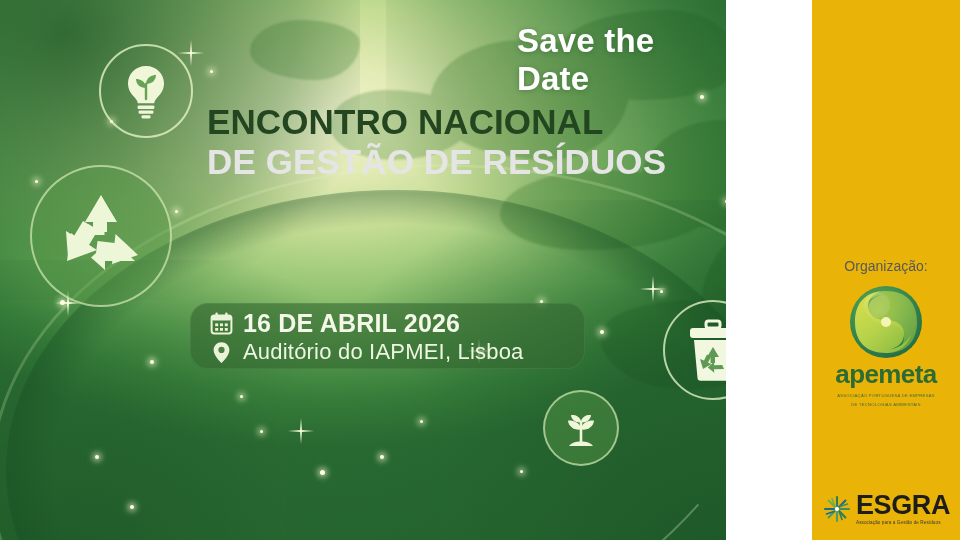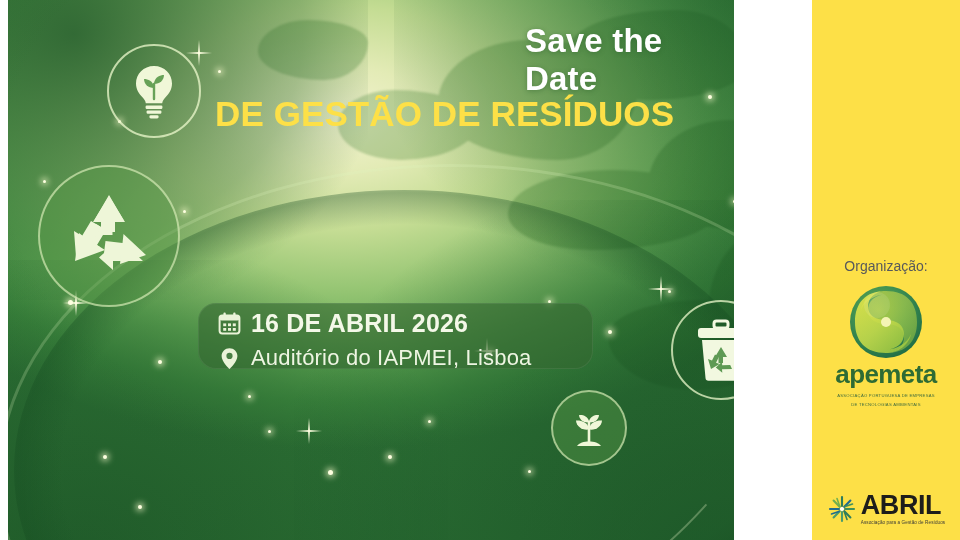--- a/index.html
+++ b/index.html
@@ -5,21 +5,21 @@
   html,body{margin:0;padding:0;}
   body{
     width:960px;height:540px;overflow:hidden;
     background:#ffffff;
     font-family:"Liberation Sans", sans-serif;
   }
   .stage{position:relative;width:960px;height:540px;overflow:hidden;background:#fff;}
 
   
   .poster{
-    position:absolute;left:8px;top:0;width:726px;height:540px;overflow:hidden;
+    position:absolute;left:0;top:0;width:726px;height:540px;overflow:hidden;
     background:#3a7a36;
   }
   
   .bg-base{position:absolute;inset:0;
     background:
       radial-gradient(ellipse 520px 330px at 46% 22%, #f2f2cf 0%, #e3ebb6 16%, #c4dc93 34%, #95c573 52%, #63a855 70%, #3f8a3f 86%, #2f7336 100%);
   }
   .bg-vignette{position:absolute;inset:0;
     background:
       radial-gradient(ellipse 700px 560px at 44% 30%, rgba(255,255,255,0) 46%, rgba(30,92,40,.42) 86%, rgba(22,76,34,.70) 100%);
@@ -64,37 +64,37 @@
   .badge svg{display:block;}
 
   
   .save-date{position:absolute;left:517px;top:22px;
     font-size:33px;font-weight:bold;color:#ffffff;letter-spacing:.2px;
     text-shadow:0 1px 5px rgba(40,90,40,.45);}
 
   .title-block{position:absolute;left:207px;top:94px;}
   .t-xvi{font-size:50px;font-weight:bold;color:#2b4f27;line-height:1.0;letter-spacing:.5px;}
   .t-l1{font-size:35px;font-weight:bold;color:#234620;line-height:1.14;letter-spacing:.1px;margin-top:8px;}
-  .t-l2{font-size:35px;font-weight:bold;color:#fde047;line-height:1.14;letter-spacing:.1px;}
+  .t-l2{font-size:35px;font-weight:bold;color:#e5e5e5;line-height:1.14;letter-spacing:.1px;}
   .t-l3{font-size:33px;font-weight:bold;line-height:1.18;margin-top:2px;}
   .t-in{font-family:"Liberation Serif", serif;font-style:italic;font-weight:bold;color:#2b4f27;font-size:34px;}
   .t-acao{color:#3c6b33;}
 
   .pill{position:absolute;left:190px;top:303px;width:395px;height:66px;
     border-radius:18px;background:rgba(52,104,48,.62);
     box-shadow:inset 0 0 0 1px rgba(255,255,255,.07);}
   .pill-row{position:absolute;display:flex;}
   .pill-row.r1{left:18px;top:6px;}
-  .pill-row.r2{left:18px;top:36px;margin-top:6px;}
+  .pill-row.r2{left:18px;top:36px;}
   .pill-ico{width:26px;display:flex;align-items:center;justify-content:center;margin-right:9px;}
   .pill-date{font-size:25px;font-weight:bold;color:#f4f8e8;letter-spacing:.2px;}
   .pill-loc{font-size:22px;font-weight:normal;color:#eef5e2;letter-spacing:.2px;}
 
   
-  .sidebar{position:absolute;left:812px;top:0;width:148px;height:540px;background:#fde047;}
+  .sidebar{position:absolute;left:812px;top:0;width:148px;height:540px;background:#eab308;}
   .side-label{position:absolute;width:148px;text-align:center;color:#58595b;font-size:14px;}
   .side-label.org{top:258px;}
   .side-label.par{top:465px;}
 
   .apemeta{position:absolute;left:0;top:283px;width:148px;text-align:center;}
   .apemeta-mark{width:78px;height:78px;margin:0 auto;}
   .apemeta-word{font-size:26px;font-weight:bold;color:#2e6b34;letter-spacing:-.6px;margin-top:-2px;}
   .apemeta-sub{font-size:4.2px;color:#3f6b3d;letter-spacing:.25px;line-height:1.5;margin-top:3px;
     transform:scale(1);}
 
@@ -223,20 +223,21 @@
             <path d="M18 50 l-3-10 4 1.5 3-6 4 2.2 -3 6 3.6 1.4 z"></path>
             <path d="M39 50 l-10 .2 .3 3.6 -6.5-5.4 6.2-5.6 .2 3.4 8 -.2 z"></path>
           </g>
         </svg>
       </span>
     </div>
 
     <div class="save-date">Save the Date</div>
 
     <div class="title-block">
+      <div class="t-l1">ENCONTRO NACIONAL</div>
       <div class="t-l2">DE GESTÃO DE RESÍDUOS</div>
     </div>
 
     <div class="pill">
       <div class="pill-row r1">
         <span class="pill-ico">
           <svg width="23" height="23" viewBox="0 0 23 23">
             <rect x="1.6" y="3.4" width="19.8" height="18" rx="2.6" fill="none" stroke="#eaf3d8" stroke-width="2"></rect>
             <rect x="1.6" y="3.4" width="19.8" height="5" rx="2" fill="#eaf3d8"></rect>
             <rect x="5.4" y="0.6" width="2.4" height="5" rx="1.1" fill="#eaf3d8"></rect>
@@ -311,18 +312,18 @@
           <g stroke-linecap="round" fill="none" stroke-width="1.6">
             <path d="M10 4.5l2.6 7.4" stroke="#6fae4e"></path>
             <path d="M20 25.5l-2.6-7.4" stroke="#2e7d5b"></path>
             <path d="M25.5 10l-7.4 2.6" stroke="#3f8f5a"></path>
             <path d="M4.5 20l7.4-2.6" stroke="#1f6b8f"></path>
           </g>
           <circle cx="15" cy="15" r="2" fill="#ffffff"></circle>
         </svg>
       </div>
       <div class="esgra-text">
-        <div class="esgra-word">ABRIL</div>
+        <div class="esgra-word">ESGRA</div>
         <div class="esgra-sub">Associação para a Gestão de Resíduos</div>
       </div>
     </div>
   </div>
 </div>
 
 </body></html>

